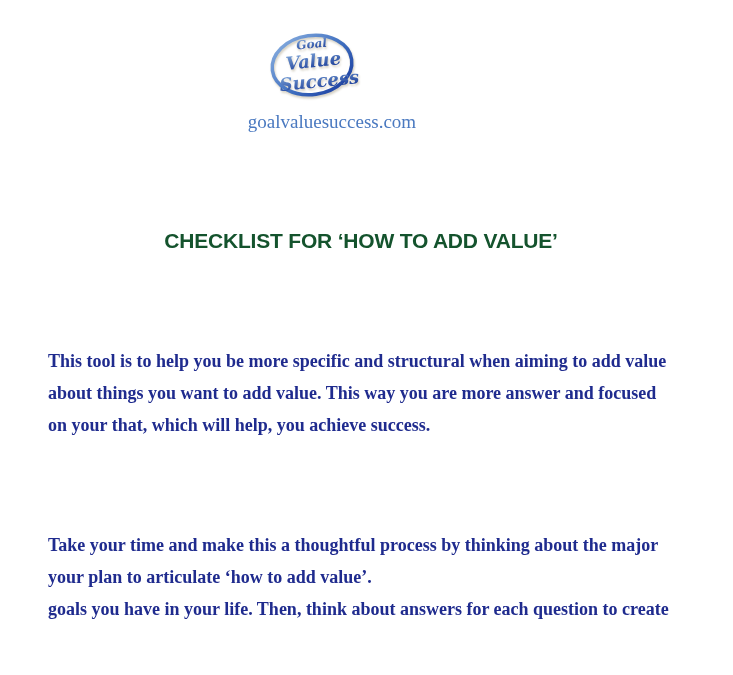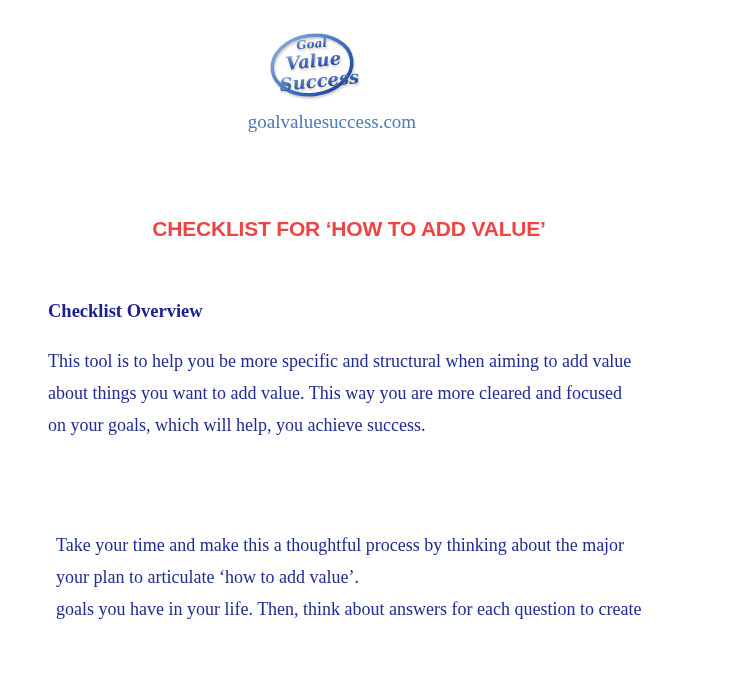--- a/index.html
+++ b/index.html
@@ -33,52 +33,53 @@
     font-size: 19px;
     color: #4a79c0;
     padding-left: 32px;
   }
   
   .title {
     position: absolute;
     top: 217px;
     left: 38px;
     width: 622px;
-    margin: 0;
+    margin: 12px;
     text-align: center;
     font-family: "Liberation Sans", sans-serif;
     font-weight: bold;
     font-size: 21px;
     letter-spacing: -0.2px;
-    color: #ef4444;
+    color: #14532d;
   }
   
   .overview {
     position: absolute;
     top: 300px;
     left: 48px;
     margin: 0;
     font-size: 18.5px;
     line-height: 22px;
     font-weight: bold;
     color: #1c2190;
   }
   
   .para {
     position: absolute;
     left: 48px;
     margin: 0;
   }
   .para-1 { top: 345px; }
-  .para-2 { top: 529px; margin-left: 8px; }
+  .para-2 { top: 529px; }
   .line {
     font-size: 18px;
     line-height: 32px;
     color: #1f2b8e;
     white-space: nowrap;
+    font-weight: bold;
   }
 </style>
 </head>
 <body>
 
 <div class="page">
 
   <div class="brand">
     <svg class="logo" width="100" height="70" viewBox="0 0 100 70" xmlns="http://www.w3.org/2000/svg">
       <defs>
@@ -95,26 +96,25 @@
       <ellipse cx="46" cy="35" rx="40" ry="29.5" fill="none" stroke="url(#ringGrad)" stroke-width="3.5" transform="rotate(-8 46 35)"></ellipse>
       <text x="46" y="18" text-anchor="middle" font-size="12" fill="url(#wordGrad)" transform="rotate(-6 46 18)">Goal</text>
       <text x="48" y="37" text-anchor="middle" font-size="18" fill="url(#wordGrad)" transform="rotate(-6 48 37)">Value</text>
       <text x="54" y="57" text-anchor="middle" font-size="18" fill="url(#wordGrad)" transform="rotate(-6 54 57)">Success</text>
     </svg>
     <div class="domain">goalvaluesuccess.com</div>
   </div>
 
   <h1 class="title">CHECKLIST FOR ‘HOW TO ADD VALUE’</h1>
 
-  <h2 class="overview">Checklist Overview</h2>
 
   <div class="para para-1">
     <div class="line">This tool is to help you be more specific and structural when aiming to add value</div>
-    <div class="line">about things you want to add value. This way you are more cleared and focused</div>
-    <div class="line">on your goals, which will help, you achieve success.</div>
+    <div class="line">about things you want to add value. This way you are more answer and focused</div>
+    <div class="line">on your that, which will help, you achieve success.</div>
   </div>
 
   <div class="para para-2">
     <div class="line">Take your time and make this a thoughtful process by thinking about the major</div>
     <div class="line">your plan to articulate ‘how to add value’.</div>
     <div class="line">goals you have in your life. Then, think about answers for each question to create</div>
   </div>
 
 </div>
 

